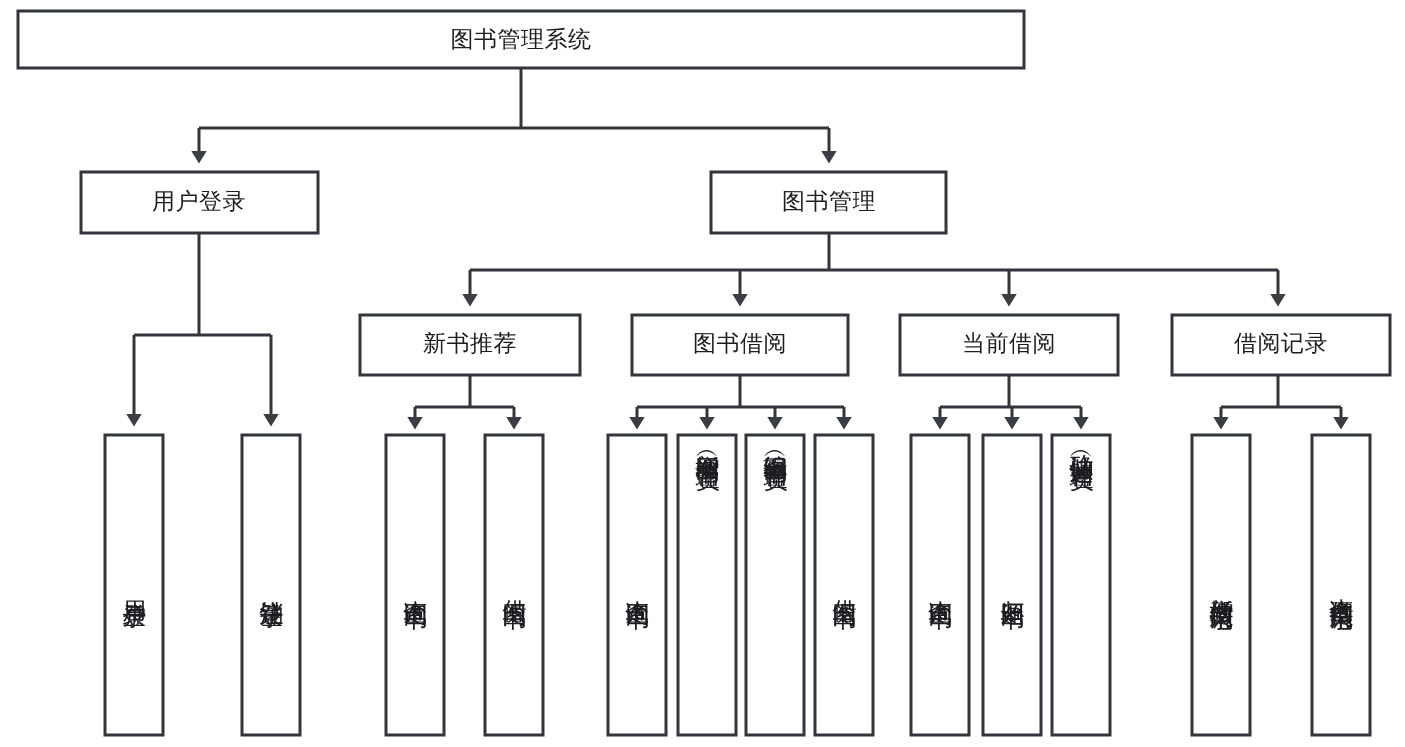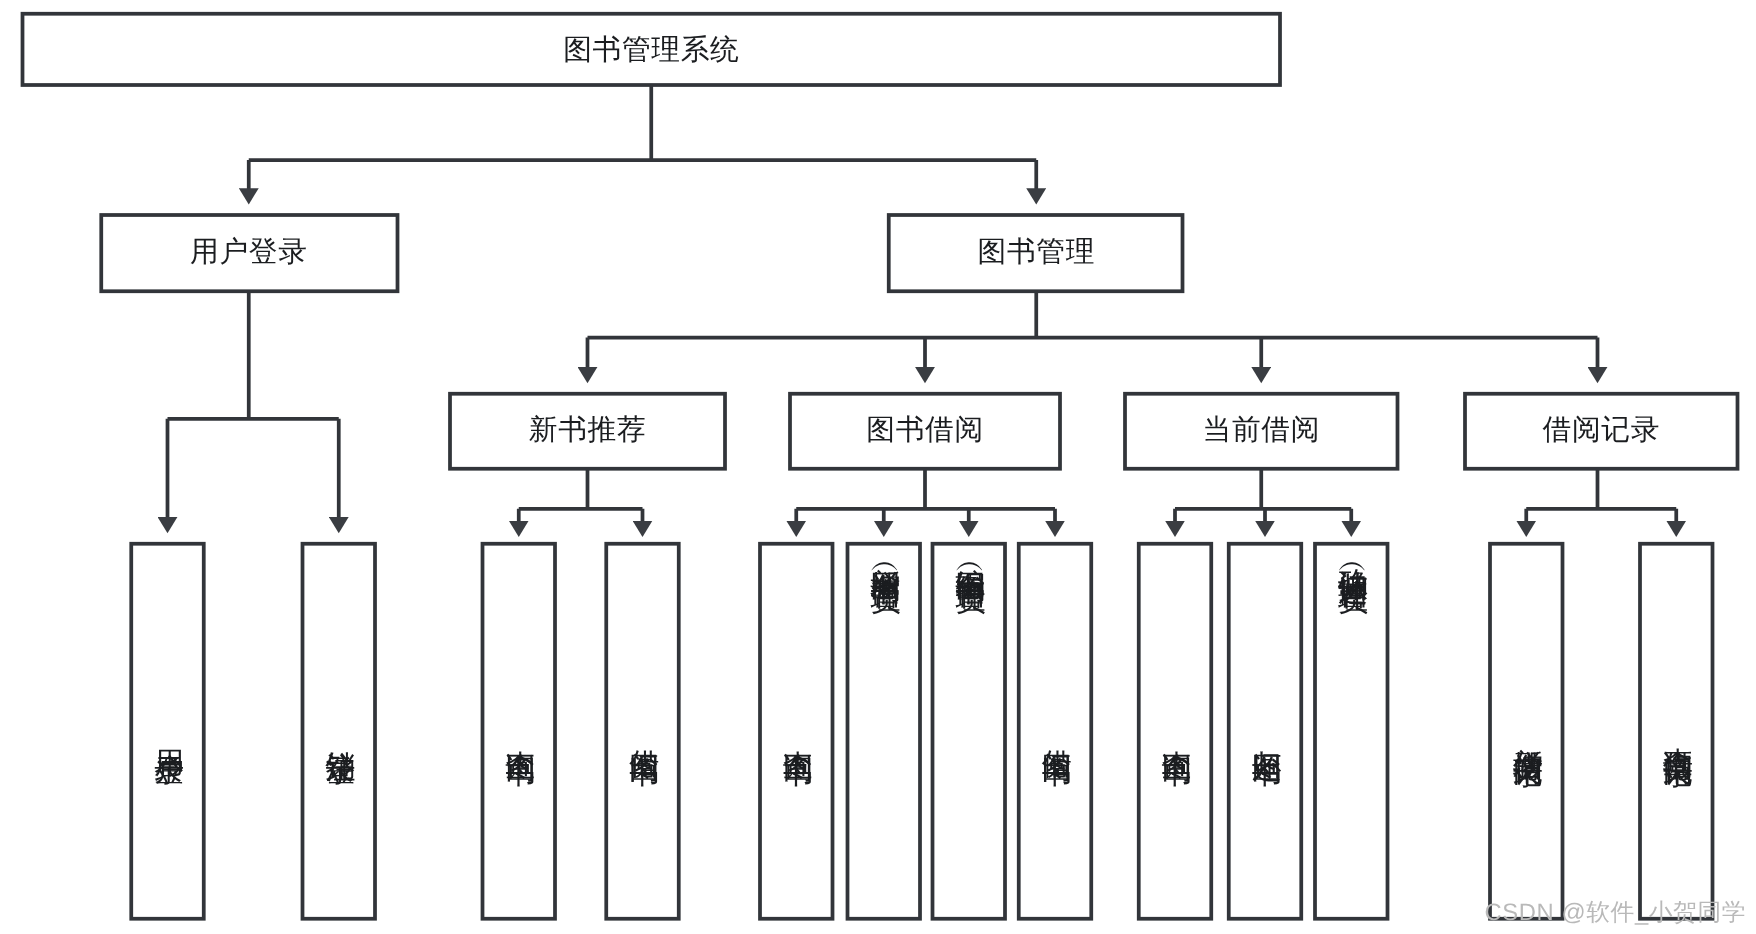--- a/index.html
+++ b/index.html
@@ -211,15 +211,14 @@
     <span class="vlabel-text">确认归还（管理员）</span>
   </div>
 
   <div class="vlabel-box" style="left:1192px; top:435px; width:58px; height:300px;">
     <span class="vlabel-text">新增借阅记录</span>
   </div>
   <div class="vlabel-box" style="left:1312px; top:435px; width:58px; height:300px;">
     <span class="vlabel-text">查询借阅记录</span>
   </div>
 
-  <div class="watermark-text">CSDN @软件_小贺同学</div>
 
 </div>
 
 </body></html>

